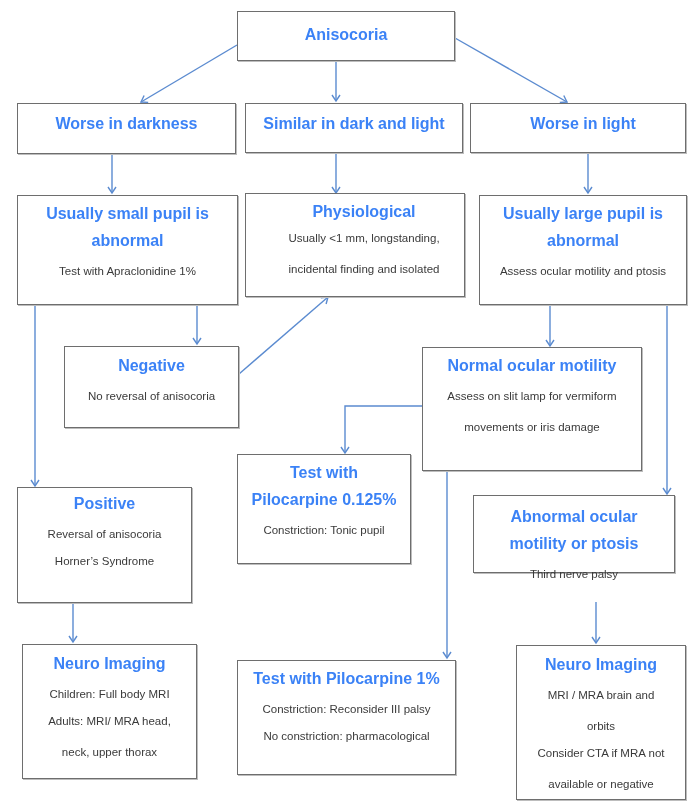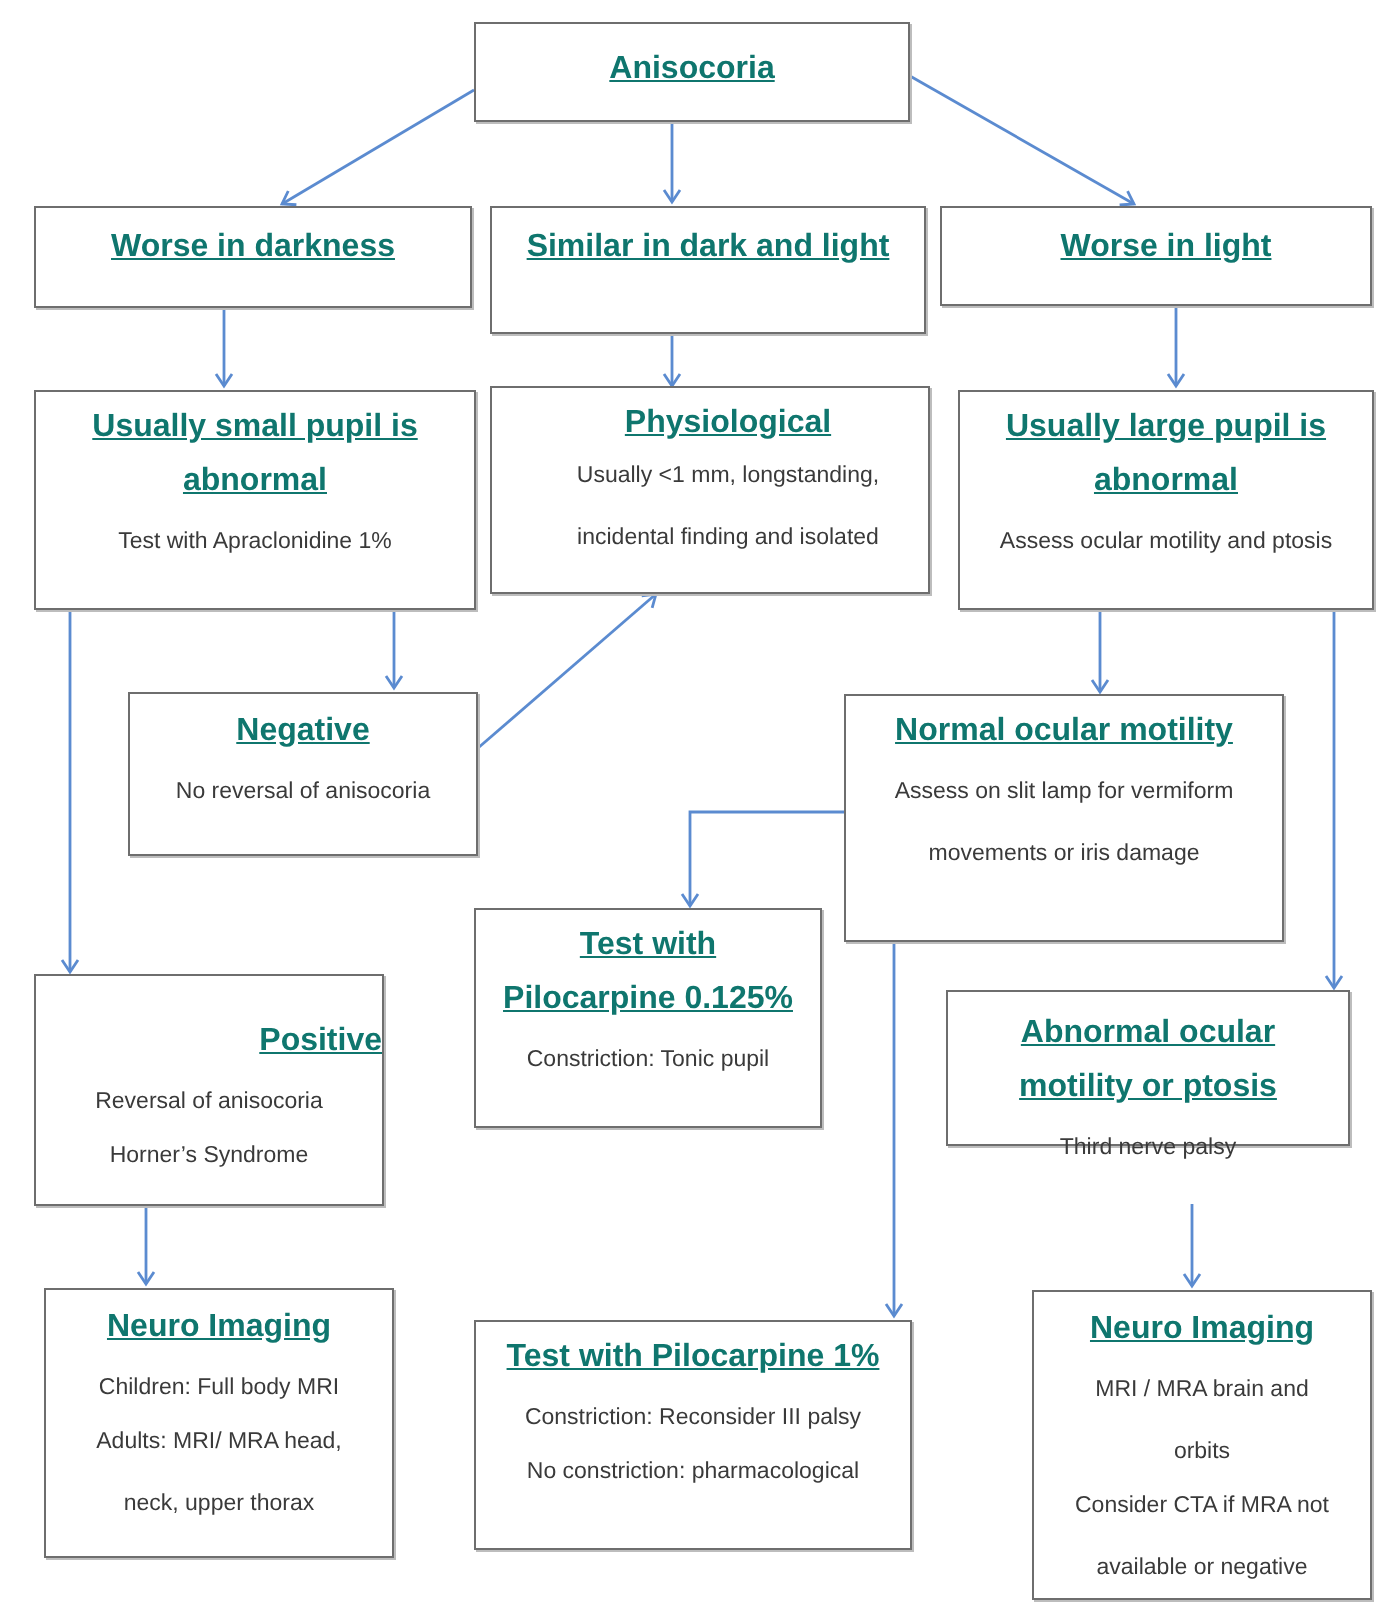--- a/index.html
+++ b/index.html
@@ -1,21 +1,21 @@
 <!DOCTYPE html>
 <html><head>
   <meta charset="utf-8">
   <style>
     html, body { margin: 0; padding: 0; background: #ffffff; }
     body { width: 700px; height: 809px; position: relative; overflow: hidden;
            font-family: "Liberation Sans", "DejaVu Sans", sans-serif; color: #222; }
     #arrows { position: absolute; left: 0; top: 0; width: 700px; height: 809px; z-index: 1; }
     .box { position: absolute; background: #fff; border: 1.5px solid #6e6e6e; box-sizing: border-box;
            text-align: center; z-index: 2; box-shadow: 1px 1px 0 #bdbdbd; }
-    .title { font-weight: bold; font-size: 16px; color: #0f766e; line-height: 27px; text-decoration: underline; }
+    .title { font-weight: bold; font-size: 16px; color: #3b82f6; line-height: 27px; }
     .small { font-size: 11.5px; color: #3a3a3a; line-height: 19px; margin-top: 12px; }
     .gap { margin-top: 8px; }
     .gap2 { margin-top: 4px; }
   </style>
 </head>
 <body>
 
 <svg id="arrows" viewBox="0 0 700 809">
   <defs>
     <marker id="ah" markerWidth="12" markerHeight="10" refX="7" refY="5" orient="auto" markerUnits="userSpaceOnUse">
@@ -42,21 +42,21 @@
 </svg>
 
 <div class="box" style="left:237px;top:11px;width:218px;height:50px;">
   <div class="title" style="margin-top:9px;">Anisocoria</div>
 </div>
 
 <div class="box" style="left:17px;top:103px;width:219px;height:51px;">
   <div class="title" style="margin-top:6px;">Worse in darkness</div>
 </div>
 
-<div class="box" style="left:245px;top:103px;width:218px;height:64px;">
+<div class="box" style="left:245px;top:103px;width:218px;height:50px;">
   <div class="title" style="margin-top:6px;">Similar in dark and light</div>
 </div>
 
 <div class="box" style="left:470px;top:103px;width:216px;height:50px;padding-left:10px;">
   <div class="title" style="margin-top:6px;">Worse in light</div>
 </div>
 
 <div class="box" style="left:17px;top:195px;width:221px;height:110px;">
   <div class="title" style="margin-top:4px;">Usually small pupil is</div>
   <div class="title">abnormal</div>
@@ -86,21 +86,21 @@
   <div class="small">movements or iris damage</div>
 </div>
 
 <div class="box" style="left:237px;top:454px;width:174px;height:110px;">
   <div class="title" style="margin-top:4px;">Test with</div>
   <div class="title">Pilocarpine 0.125%</div>
   <div class="small gap">Constriction: Tonic pupil</div>
 </div>
 
 <div class="box" style="left:17px;top:487px;width:175px;height:116px;">
-  <div class="title" style="margin-top:19px;text-align:right;">Positive</div>
+  <div class="title" style="margin-top:2px;">Positive</div>
   <div class="small gap">Reversal of anisocoria</div>
   <div class="small gap">Horner’s Syndrome</div>
 </div>
 
 <div class="box" style="left:461px;top:495px;width:202px;height:78px;margin-left:12px;">
   <div class="title" style="margin-top:7px;">Abnormal ocular</div>
   <div class="title">motility or ptosis</div>
   <div class="small gap">Third nerve palsy</div>
 </div>
 

